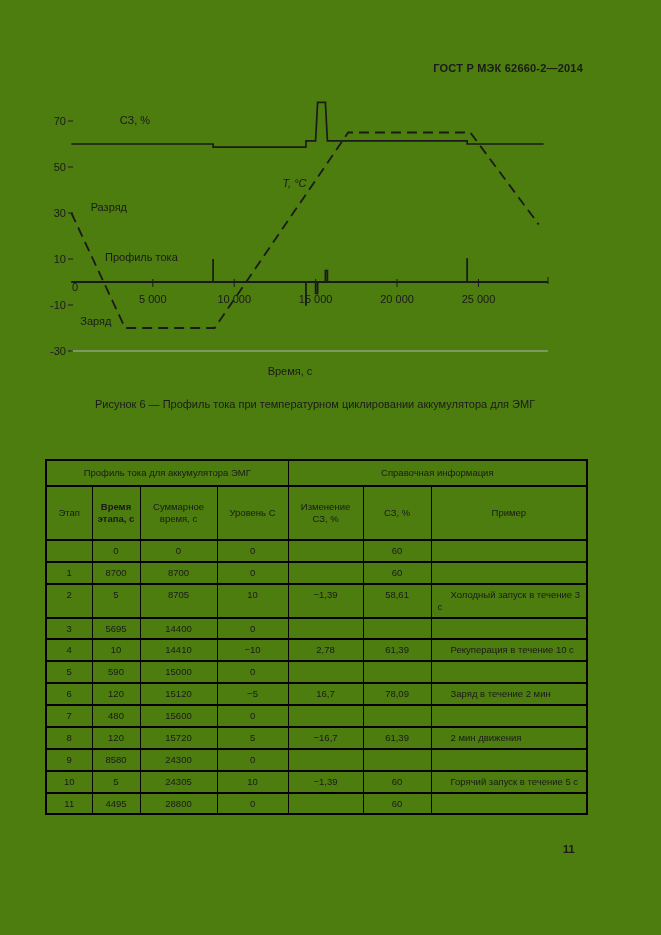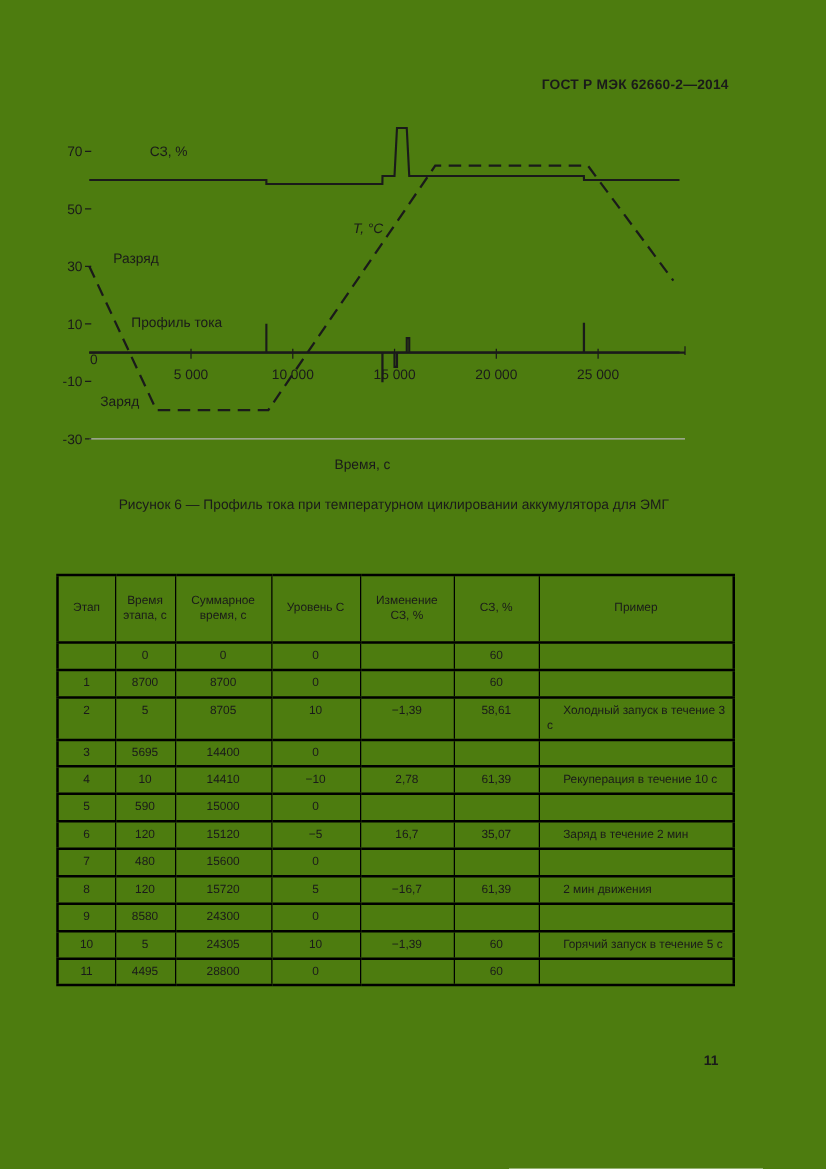--- a/index.html
+++ b/index.html
@@ -79,22 +79,26 @@
       <col class="col-etap">
         <col class="col-time">
         <col class="col-total">
       <col class="col-level">
         <col class="col-delta">
         <col class="col-soc">
         <col class="col-example">
     </colgroup>
     <thead>
         <tr>
+          <th colspan="4" style="height: 16px;">Профиль тока для аккумулятора ЭМГ</th>
+          <th colspan="3" style="height: 16px;">Справочная информация</th>
+        </tr>
+        <tr>
           <th style="height: 44px;">Этап</th>
-          <th style="height: 44px;">Время этапа, с</th>
+          <th style="height: 44px; font-weight: bold;">Время этапа, с</th>
           <th style="height: 44px;">Суммарное время, с</th>
           <th style="height: 44px;">Уровень С</th>
           <th style="height: 44px;">Изменение СЗ, %</th>
           <th style="height: 44px;">СЗ, %</th>
           <th style="height: 44px; border-radius: 23px;">Пример</th>
         </tr>
       </thead>
     <tbody>
         <tr>
           <td></td>
@@ -149,21 +153,21 @@
           <td></td>
           <td></td>
           <td class="example"></td>
         </tr>
         <tr>
           <td>6</td>
           <td>120</td>
           <td>15120</td>
           <td>−5</td>
           <td>16,7</td>
-          <td>35,07</td>
+          <td>78,09</td>
           <td class="example">Заряд в течение 2 мин</td>
         </tr>
         <tr>
           <td>7</td>
           <td>480</td>
           <td>15600</td>
           <td>0</td>
           <td></td>
           <td></td>
           <td class="example"></td>

